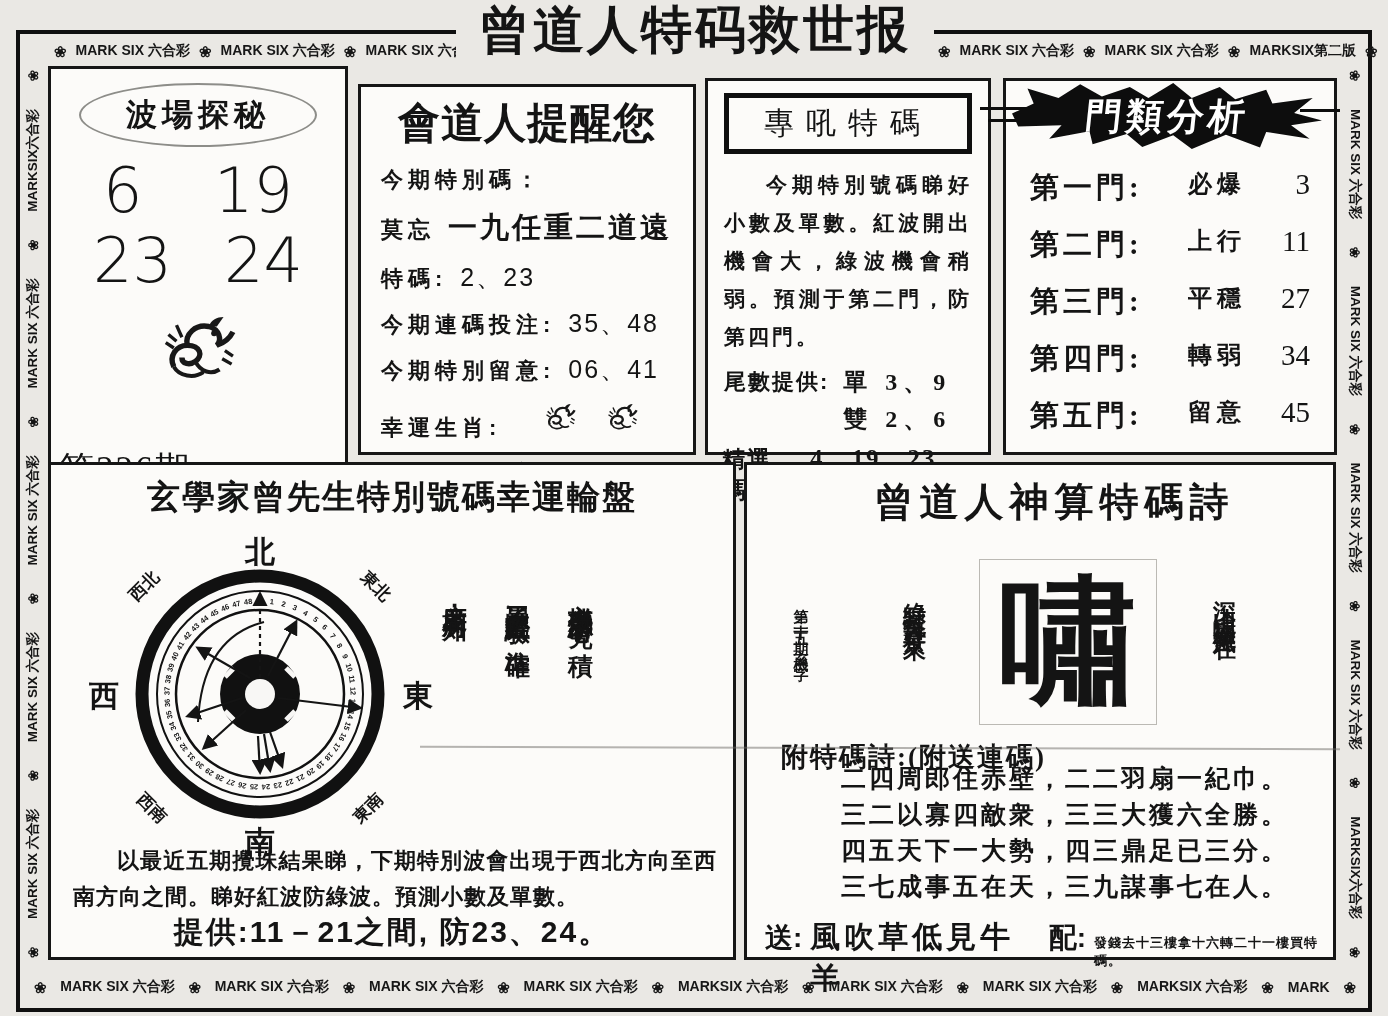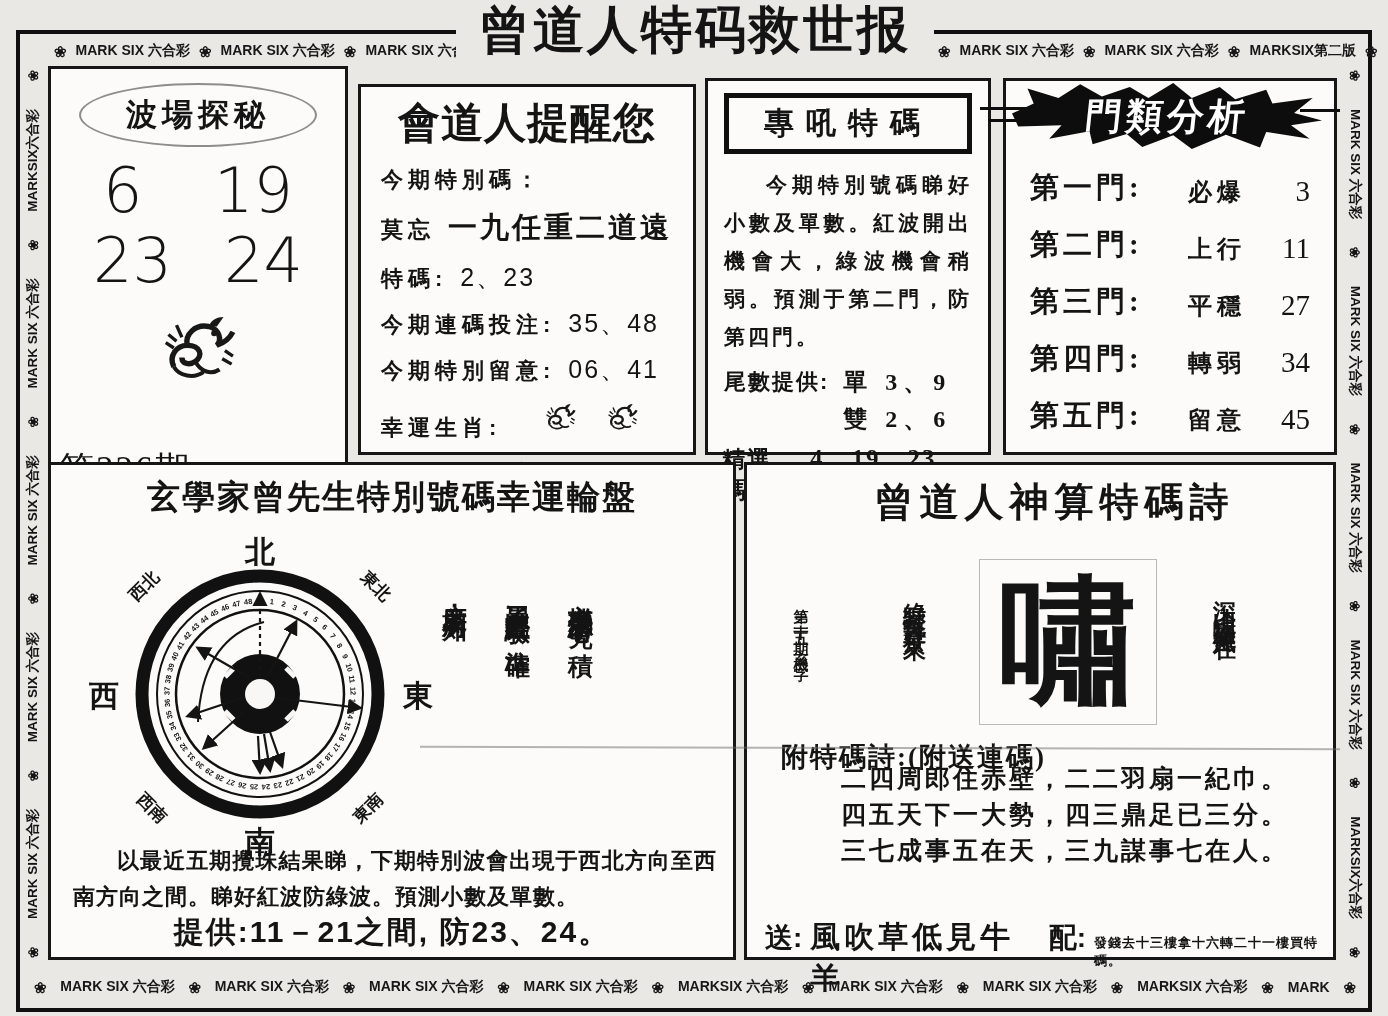--- a/index.html
+++ b/index.html
@@ -51,40 +51,40 @@
   .row{display:flex;align-items:baseline;gap:13px;}
   .lbl{font-weight:800;font-size:22px;letter-spacing:5px;white-space:nowrap;}
   .val{font-size:25px;letter-spacing:2px;}
   .val-big{font-size:29px;font-weight:700;letter-spacing:3px;}
   .val-red{font-size:32px;font-weight:800;}
   .zodiacs{display:flex;gap:26px;margin-left:28px;}
 
   
   .p3{left:705px;top:78px;width:286px;height:377px;}
   .roar-head{margin:12px 16px 0;border:5px solid #0f0f0f;padding:5px 0;text-align:center;
-      font-size:30px;font-weight:700;letter-spacing:12px;}
+      font-size:30px;font-weight:400;letter-spacing:12px;}
   .roar-body{margin:12px 16px 0;font-size:21px;line-height:38px;letter-spacing:3px;
       text-indent:2em;text-align:justify;font-weight:600;}
   .tail{display:flex;gap:14px;padding:0 16px;margin-top:8px;align-items:flex-start;}
   .tail-lbl{font-weight:800;font-size:22px;letter-spacing:2px;margin-top:3px;}
   .tail-lines{font-size:24px;line-height:37px;letter-spacing:6px;font-weight:600;}
   .select-row{display:flex;gap:12px;padding:0 14px;margin-top:4px;align-items:baseline;}
   .select-lbl{font-weight:800;font-size:23px;letter-spacing:2px;}
   .select-val{font-size:25px;letter-spacing:2px;font-weight:600;}
 
   
   .p4{left:1003px;top:78px;width:334px;height:377px;}
   .burst{position:absolute;left:6px;top:2px;width:310px;height:68px;background:#0d0d0d;
       display:flex;align-items:center;justify-content:center;
       clip-path:polygon(0% 45%,7% 30%,5% 8%,15% 22%,22% 2%,29% 20%,38% 6%,44% 22%,52% 0%,58% 22%,67% 6%,72% 24%,82% 10%,84% 30%,97% 22%,91% 44%,100% 55%,90% 62%,96% 82%,82% 72%,80% 95%,69% 76%,58% 97%,52% 77%,42% 94%,37% 75%,26% 90%,25% 71%,12% 82%,16% 62%,2% 64%);}
   .burst-text{color:#fff;font-size:37px;font-weight:900;letter-spacing:4px;transform:skewX(-6deg);}
   .speed{position:absolute;background:#0d0d0d;height:3px;z-index:2;}
   .door-rows{position:absolute;left:0;top:78px;right:0;bottom:8px;display:flex;
       flex-direction:column;justify-content:space-around;padding:0 24px;}
-  .door-row{display:flex;align-items:flex-end;}
+  .door-row{display:flex;align-items:flex-start;}
   .door-lbl{font-size:29px;font-weight:900;letter-spacing:4px;width:158px;}
   .door-state{font-size:24px;font-weight:800;letter-spacing:5px;flex:1;}
   .door-num{font-size:29px;width:46px;text-align:right;}
 
   
   .p5{left:48px;top:462px;width:688px;height:498px;}
   .p5-title{margin-top:10px;text-align:center;font-size:33px;font-weight:800;letter-spacing:2px;}
   .wheel-wrap{position:absolute;left:24px;top:64px;width:370px;height:330px;}
   .vtext{position:absolute;left:372px;top:120px;height:278px;writing-mode:vertical-rl;
       text-orientation:upright;font-size:25px;font-weight:600;letter-spacing:3px;}
@@ -423,20 +423,21 @@
     <div class="p6-title serif">曾道人神算特碼詩</div>
     <div class="vcol-abs note-col serif">第三十五期玄機字</div>
     <div class="vcol-abs verse-left serif">綠野兔奔好景來</div>
     <div class="bigchar-box">
       <span class="bigchar serif">嘯</span>
     </div>
     <div class="vcol-abs verse-right serif">深山虎嘯雄風在</div>
     <div class="poem-sub serif">附特碼詩:(附送連碼)</div>
     <div class="poem-lines serif">
       <div>二四周郎住赤壁，二二羽扇一紀巾。</div>
+      <div>三二以寡四敵衆，三三大獲六全勝。</div>
       <div>四五天下一大勢，四三鼎足已三分。</div>
       <div>三七成事五在天，三九謀事七在人。</div>
     </div>
     <div class="send-row">
       <span class="send-lbl">送:</span>
       <span class="send-val serif">風吹草低見牛羊</span>
       <span class="match-lbl">配:</span>
       <span class="match-val">發錢去十三樓拿十六轉二十一樓買特碼。</span>
     </div>
   </div>

